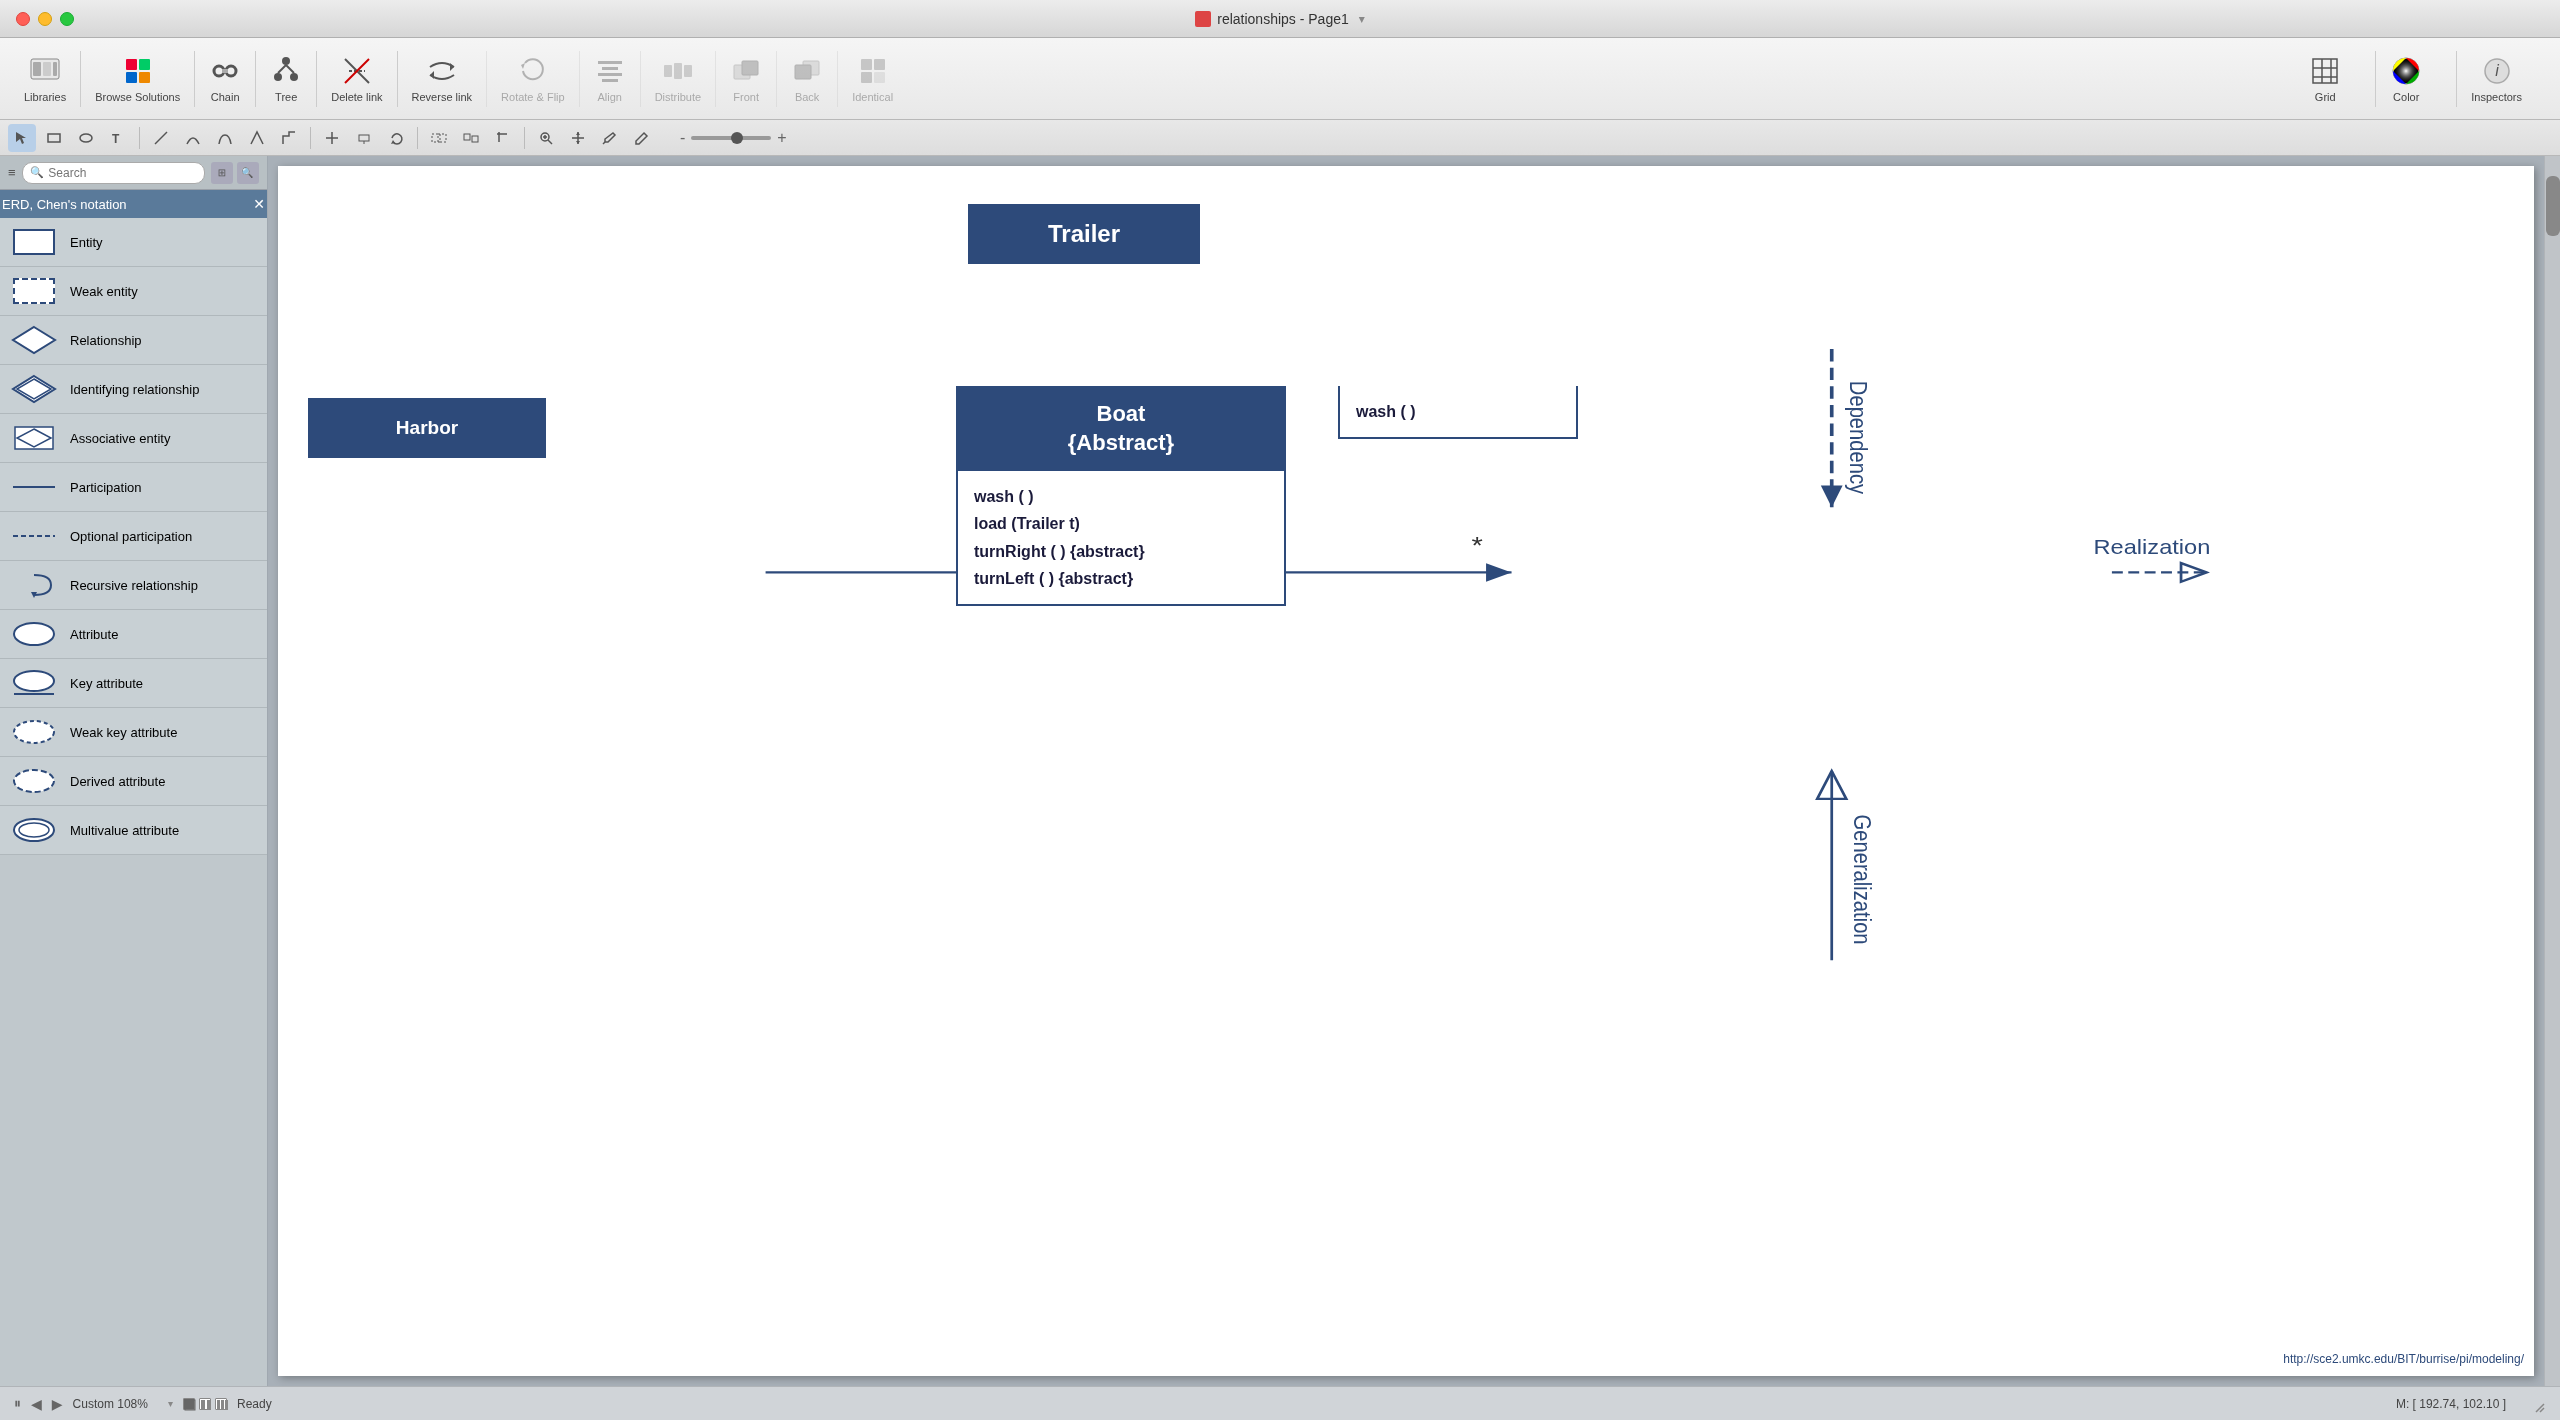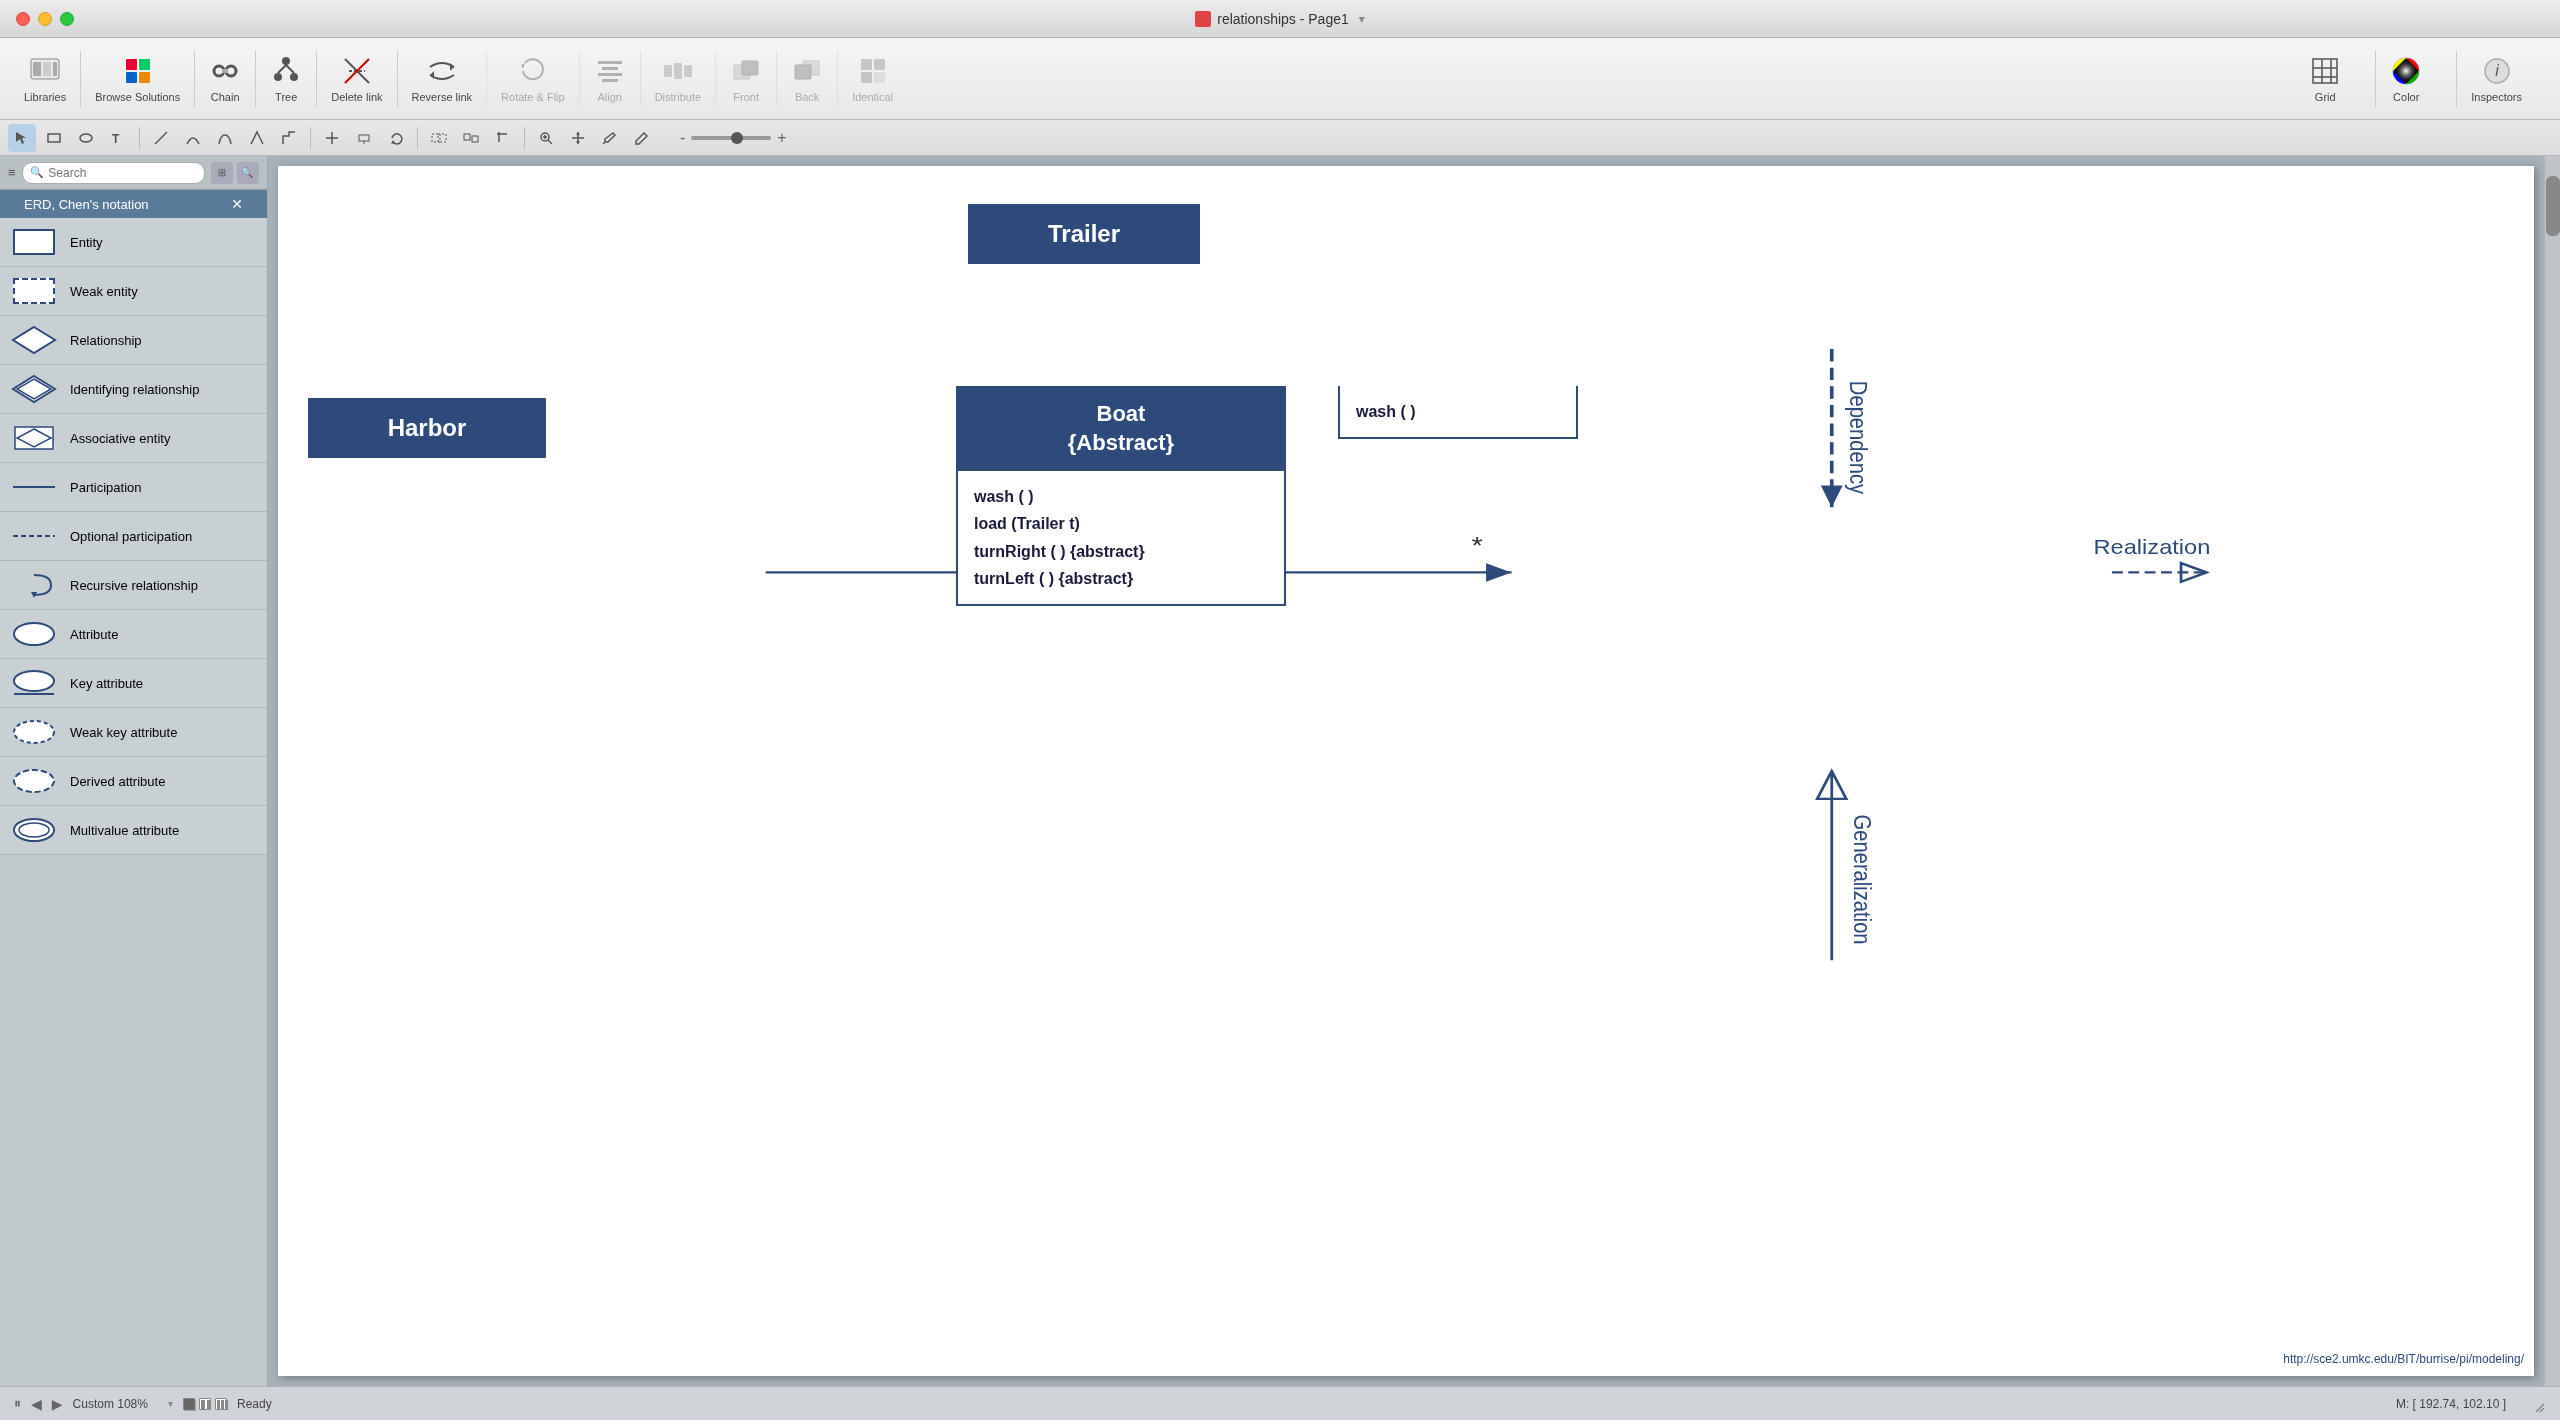--- a/index.html
+++ b/index.html
@@ -65,21 +65,21 @@
     .panel-icon-btn { font-size: 13px; color: #555; cursor: pointer; }
     .search-box {
       flex: 1; height: 22px; background: white; border: 1px solid #aaa; border-radius: 10px;
       display: flex; align-items: center; padding: 0 8px; gap: 4px;
     }
     .search-box input { border: none; outline: none; font-size: 12px; color: #666; background: transparent; width: 100%; }
     .panel-view-icons { display: flex; gap: 4px; }
     .pvi { width: 22px; height: 22px; background: #aab; border-radius: 3px; display: flex; align-items: center; justify-content: center; font-size: 10px; color: #555; cursor: pointer; }
 
     .panel-header {
-      height: 28px; background: #5a7a9a; display: flex; align-items: center; padding: 0 24px; justify-content: space-between; gap: 36px;
+      height: 28px; background: #5a7a9a; display: flex; align-items: center; padding: 0 2px; justify-content: space-between; gap: 36px;
     }
     .panel-header-title { font-size: 13px; color: white; font-weight: 500; }
     .panel-close { color: white; font-size: 14px; cursor: pointer; }
 
     .shape-list { flex: 1; overflow-y: auto; }
     .shape-item {
       display: flex; align-items: center; padding: 6px 10px; gap: 12px;
       border-bottom: 1px solid #b0b8bc; cursor: pointer;
       background: #c8d0d4;
     }
@@ -613,21 +613,21 @@
         <line x1="854" y1="512" x2="854" y2="390" stroke="#2d4a7a" stroke-width="1.5"></line>
         <polygon points="854,390 846,408 862,408" fill="none" stroke="#2d4a7a" stroke-width="1.5"></polygon>
         <text x="866" y="460" font-size="13" fill="#2d4a7a" transform="rotate(90, 866, 460)" text-anchor="middle">Generalization</text>
       </svg>
 
       <div class="uml-box" style="left:690px; top:38px; width:232px; height:60px; flex-direction:row; align-items:center; justify-content:center;">
         <div class="uml-box-header" style="padding:0; width:100%; display:flex; align-items:center; justify-content:center; height:60px; font-size:24px;">Trailer</div>
       </div>
 
       <div class="uml-box" style="left:30px; top:232px; width:238px; height:60px; flex-direction:row; align-items:center; justify-content:center;">
-        <div class="uml-box-header" style="padding:0; width:100%; display:flex; align-items:center; justify-content:center; height:60px; font-size:24px;">Harbor</div>
+        <div class="uml-box-header" style="padding:0; width:100%; display:flex; align-items:center; justify-content:center; height:60px; font-size:19px;">Harbor</div>
       </div>
 
       <div class="uml-box" style="left:678px; top:220px; width:330px; flex-direction:column;">
         <div class="uml-box-header" style="padding:14px 4px; line-height:1.3;">
           Boat<br>{Abstract}
         </div>
         <div class="uml-box-body" style="font-size:16px; line-height:1.7;">
           wash ( )<br>
           load (Trailer t)<br>
           turnRight ( ) {abstract}<br>

